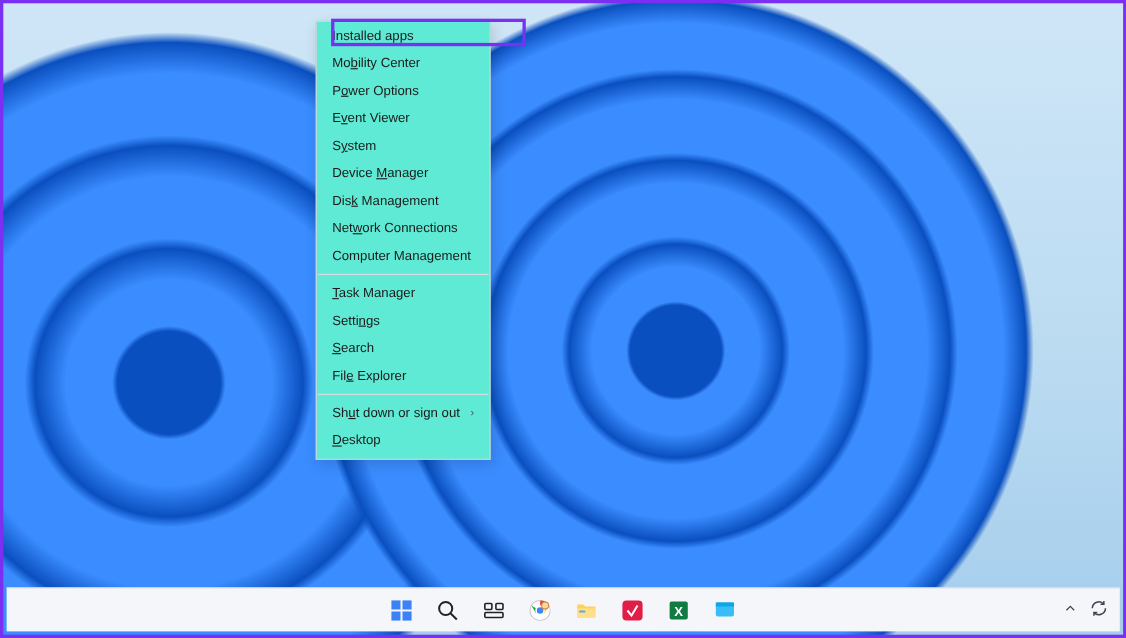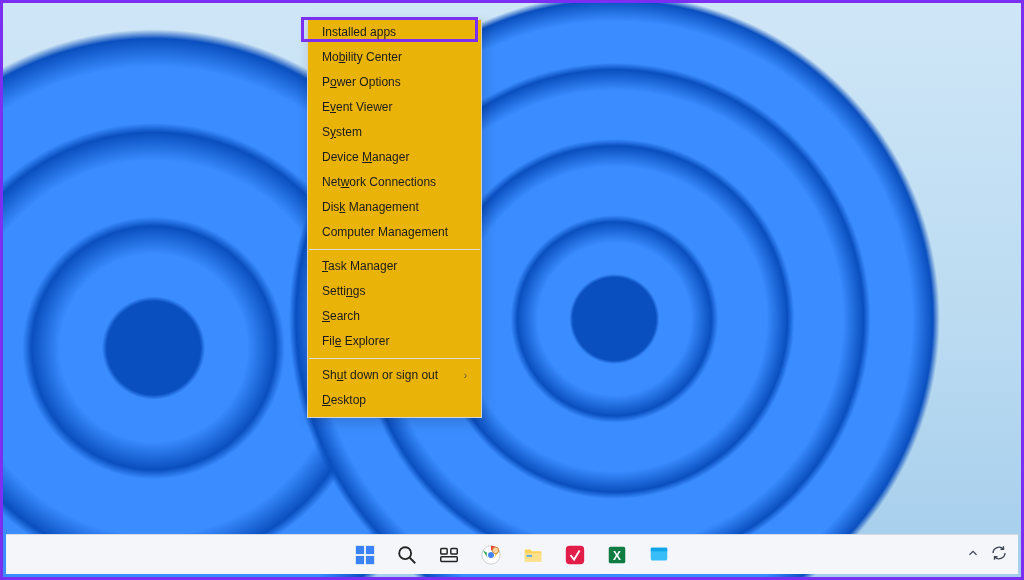--- a/index.html
+++ b/index.html
@@ -17,23 +17,23 @@
       radial-gradient(circle at 15% 60%, #0a4fbf 0%, #0a4fbf 5%, transparent 5.5%),
       radial-gradient(circle at 15% 60%, #3a8cff 10%, #0a4fbf 13%, transparent 14%),
       radial-gradient(circle at 15% 60%, #3a8cff 20%, #0a4fbf 23%, transparent 24%),
       radial-gradient(circle at 15% 60%, #3a8cff 30%, #0a4fbf 33%, transparent 34%),
       linear-gradient(to bottom, #cfe6f7 0%, #b9daf1 60%, #a4cdec 100%);
   }
 
   
   .menu {
     position:absolute;
-    left:304px; top:16px;
-    width:175px;
-    background:#eab308;
+    left:284px; top:16px;
+    width:159px;
+    background:#5eead4;
     border:1px solid #d0d4da;
     box-shadow:2px 4px 12px rgba(0,0,0,.15);
     font-size:12px;
     color:#1b1b1b;
     padding-bottom:4px;
   }
   .menu-item {
     padding:5px 14px 5px 14px;
     line-height:15px;
     cursor:default;
@@ -121,24 +121,24 @@
     <div class="menu-item">
       <span>E<span class="hotkey">v</span>ent Viewer</span>
     </div>
     <div class="menu-item">
       <span>S<span class="hotkey">y</span>stem</span>
     </div>
     <div class="menu-item">
       <span>Device <span class="hotkey">M</span>anager</span>
     </div>
     <div class="menu-item">
+      <span>Dis<span class="hotkey">k</span> Management</span>
+    </div>
+    <div class="menu-item">
       <span>Net<span class="hotkey">w</span>ork Connections</span>
-    </div>
-    <div class="menu-item">
-      <span>Dis<span class="hotkey">k</span> Management</span>
     </div>
     <div class="menu-item">
       <span>Computer Mana<span class="hotkey">g</span>ement</span>
     </div>
     <div class="menu-sep"></div>
     <div class="menu-item">
       <span><span class="hotkey">T</span>ask Manager</span>
     </div>
     <div class="menu-item">
       <span>Setti<span class="hotkey">n</span>gs</span>

